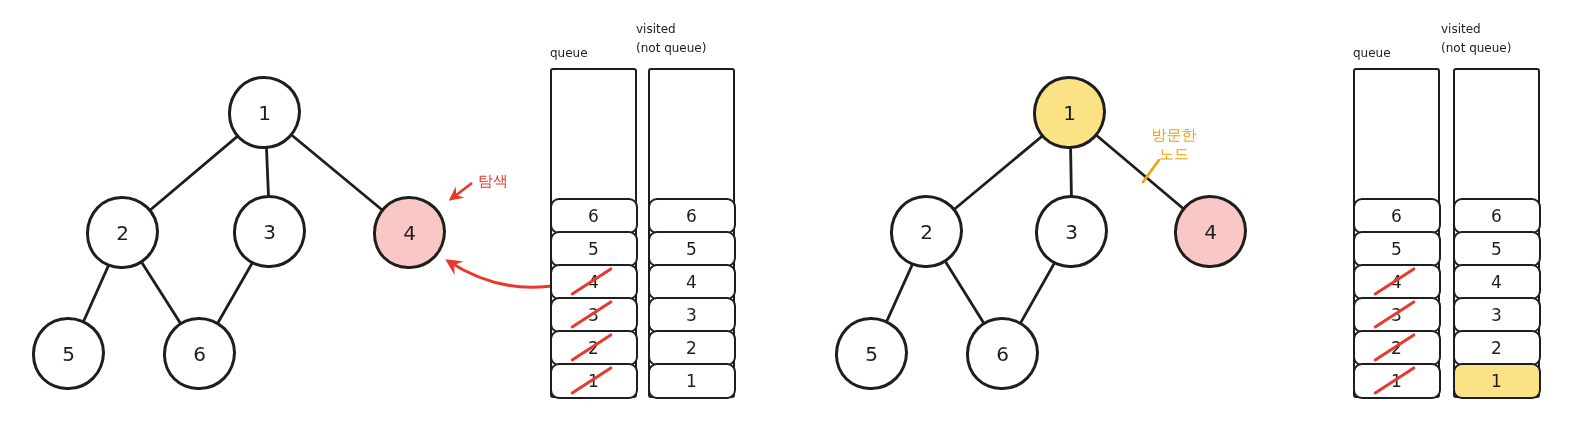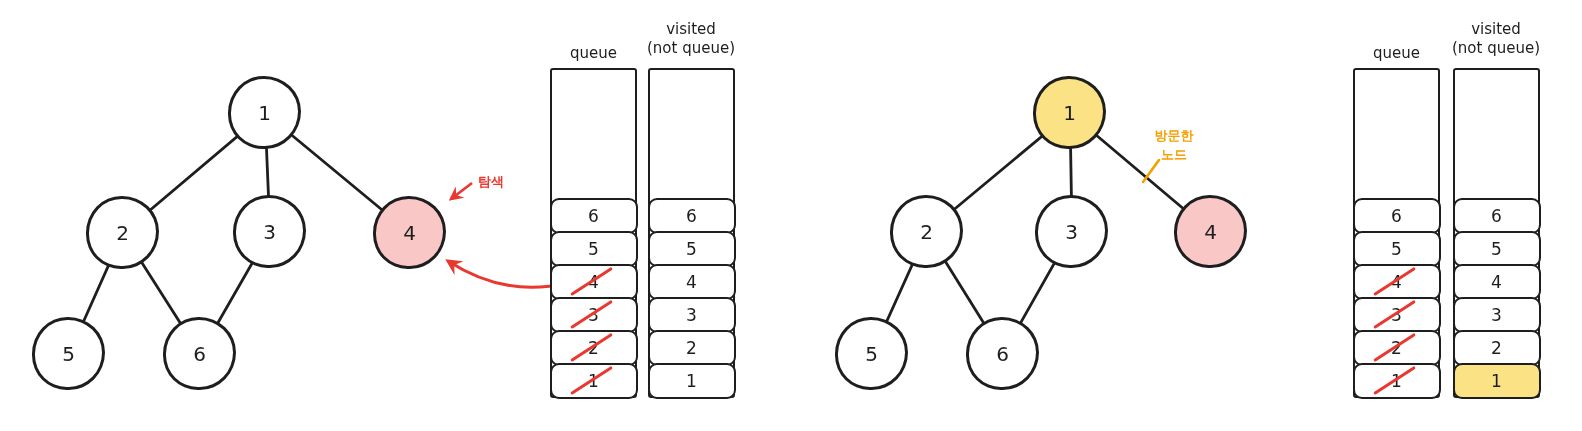--- a/index.html
+++ b/index.html
@@ -54,28 +54,28 @@
   .strike{
     position:absolute;
     left:19%;top:calc(50% - 1.5px);
     width:58%;height:3px;
     background:#e8382f;border-radius:2px;
     transform:rotate(-33deg);
   }
 
   .col-label{
     position:absolute;
-    text-align:center;
-    font-size:15px;
+    text-align:left;
+    font-size:12px;
     line-height:19px;
     white-space:nowrap;
   }
   .annot{
     position:absolute;
-    font-size:13px;font-weight:700;
+    font-size:15px;font-weight:400;
     line-height:19px;text-align:center;
     white-space:nowrap;
   }
   .annot.red{color:#e8382f;}
   .annot.orange{color:#f59f00;}
 </style>
 </head>
 <body>
 
 <div class="canvas">

